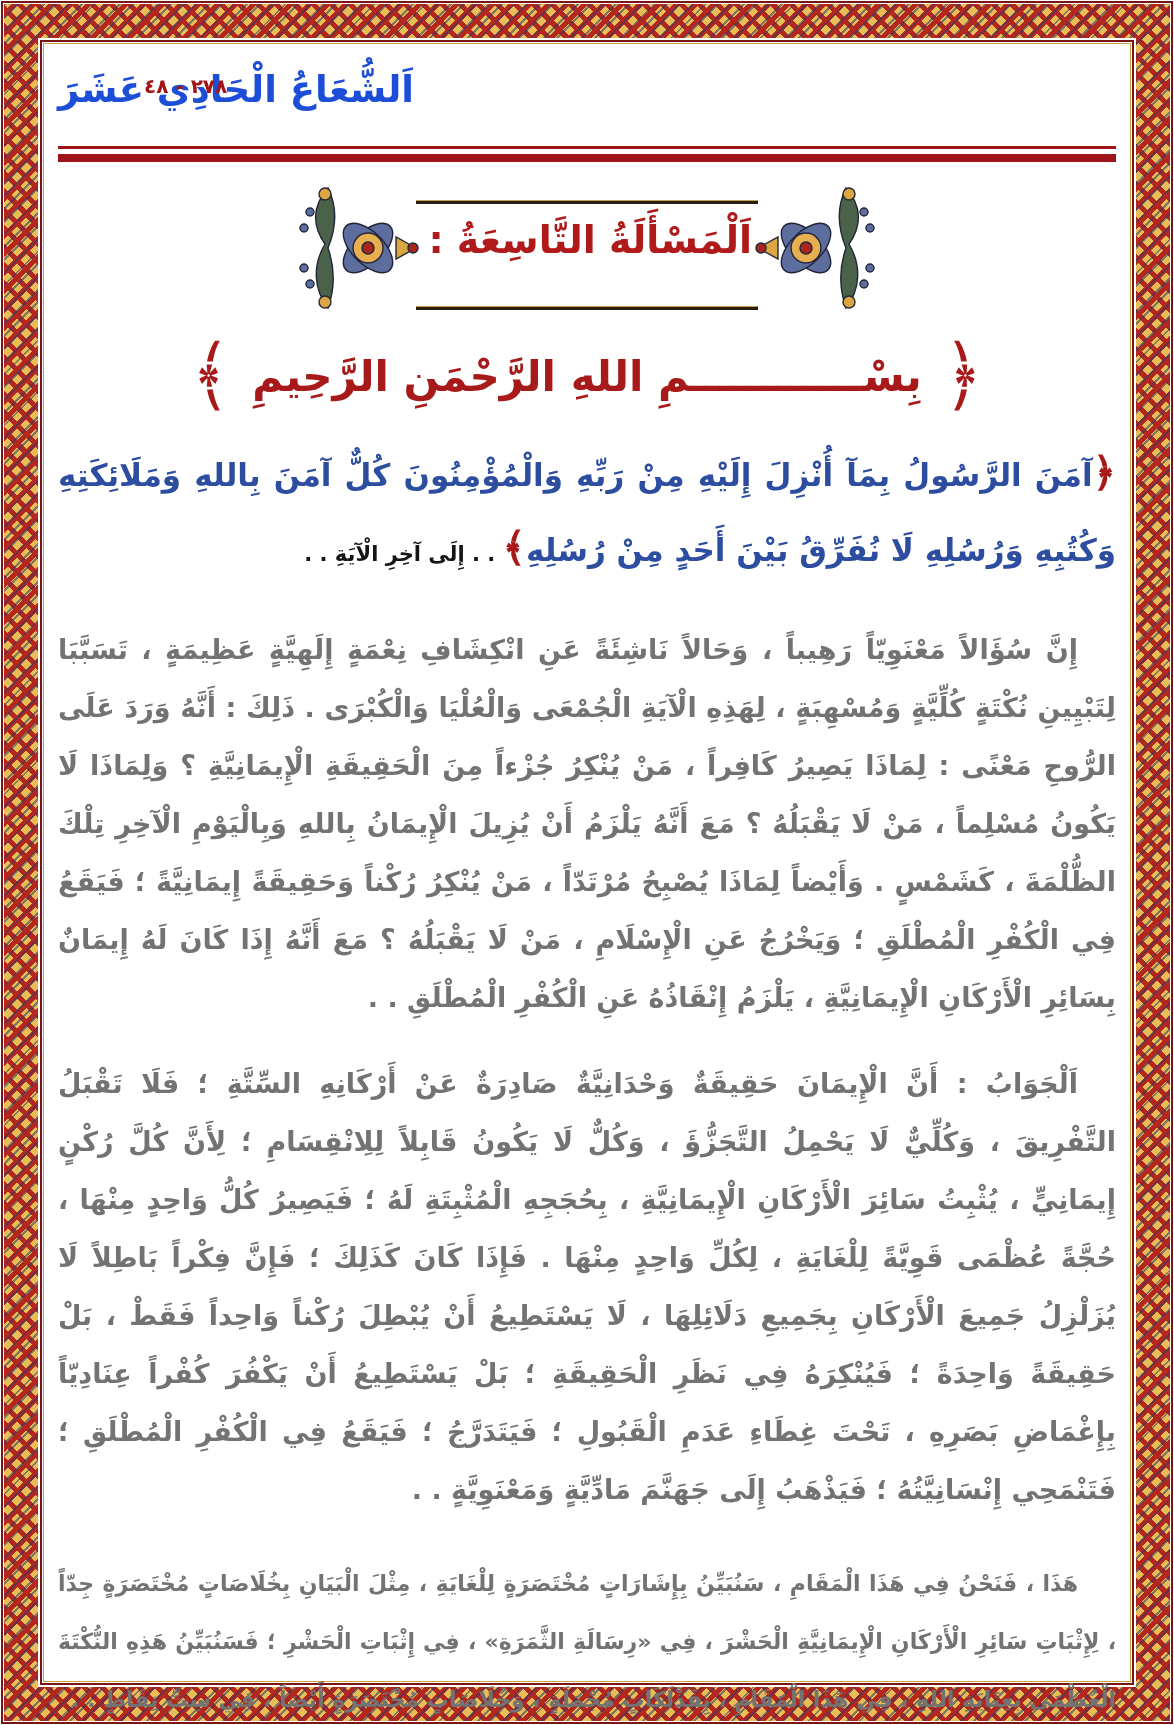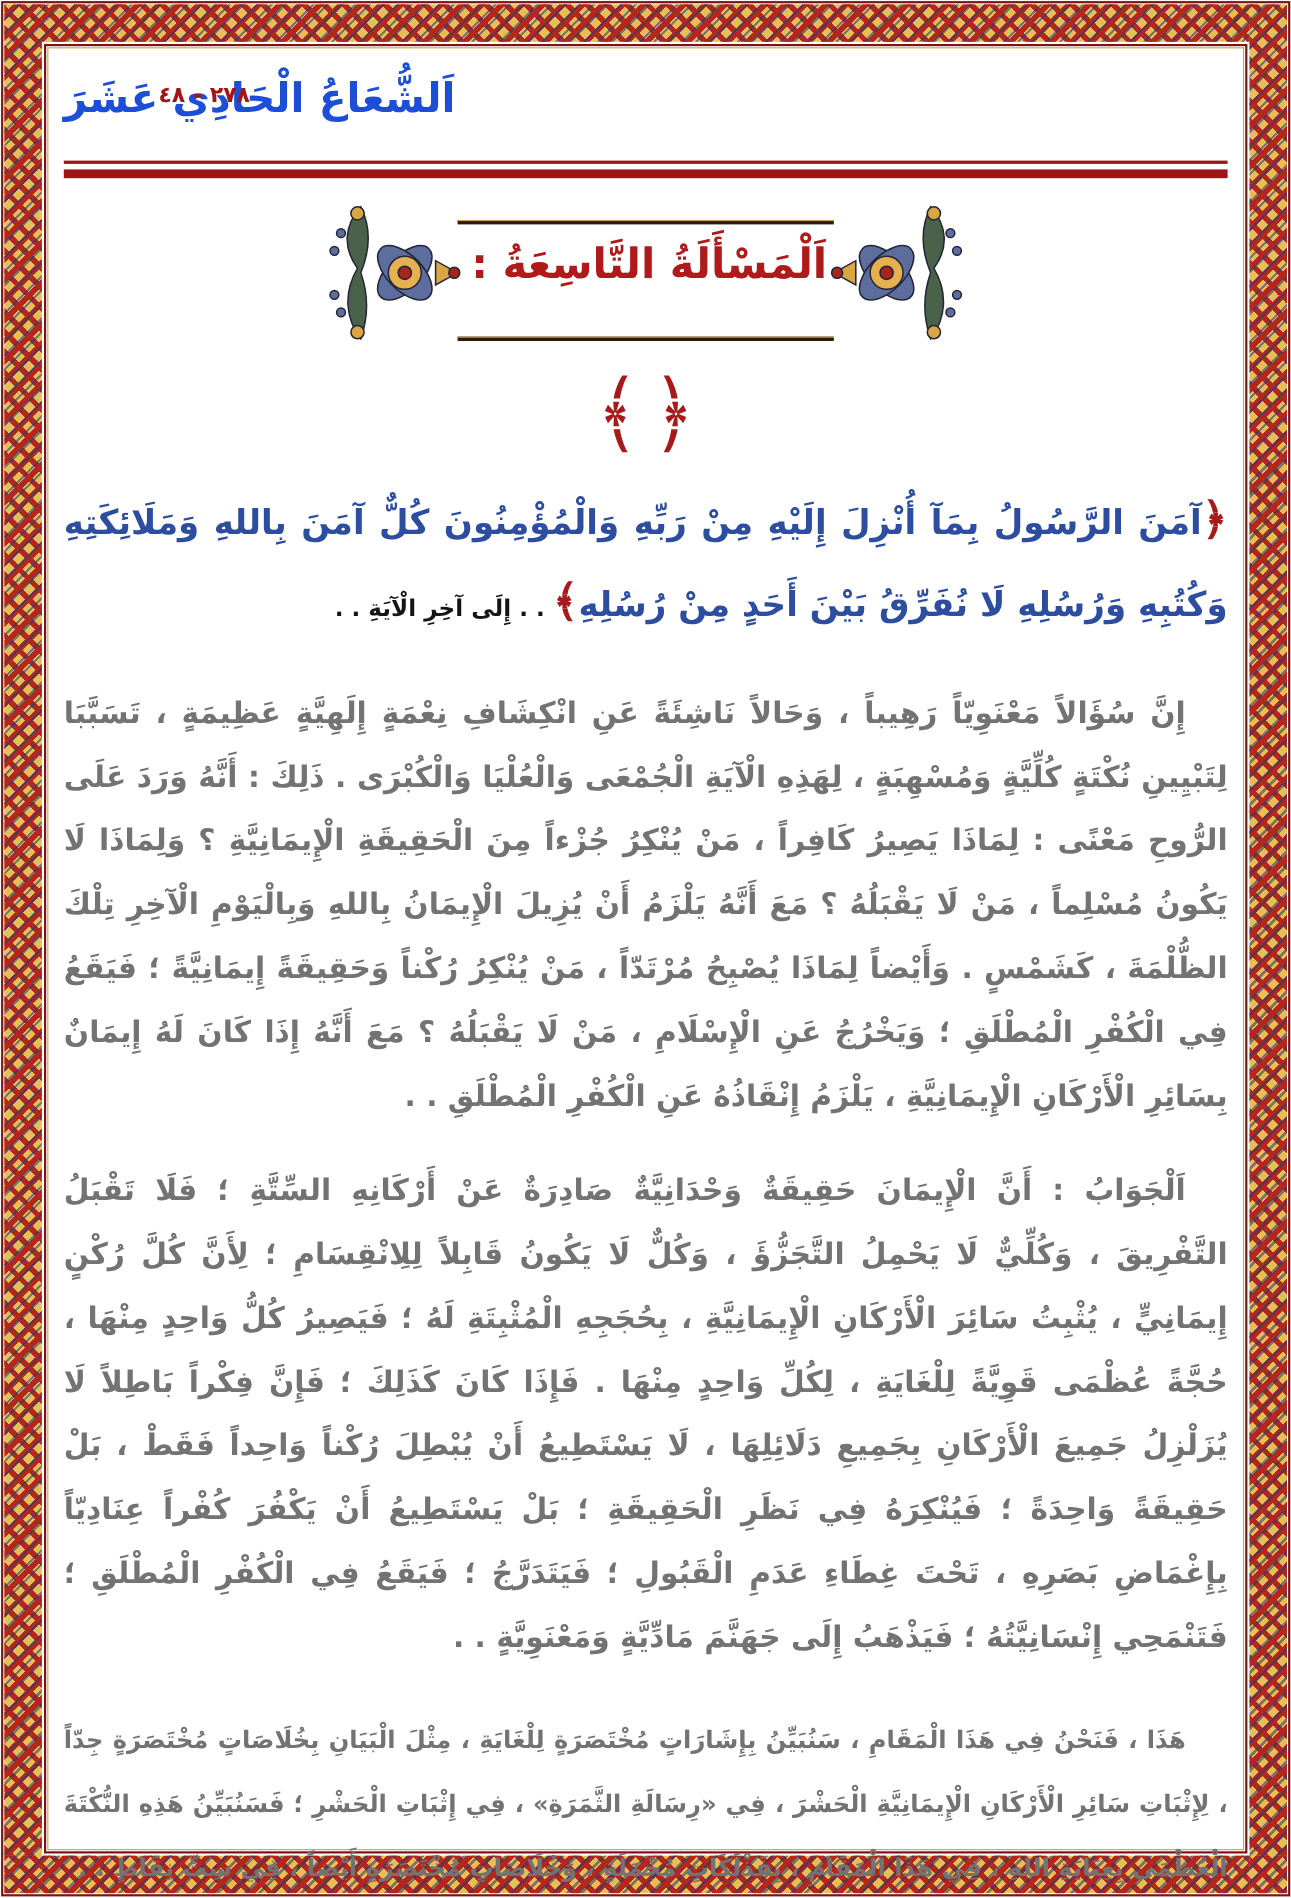--- a/index.html
+++ b/index.html
@@ -131,20 +131,21 @@
           <circle cx="112" cy="30" r="4" fill="#5d6d9d"></circle>
           <circle cx="118" cy="46" r="4" fill="#5d6d9d"></circle>
           <circle cx="118" cy="86" r="4" fill="#5d6d9d"></circle>
           <circle cx="112" cy="102" r="4" fill="#5d6d9d"></circle>
         </g>
       </svg>
     </div>
 
     <div class="basmala">
       <span class="b-bracket">﴿</span>
+      <span class="b-text">بِسْــــــــــــمِ اللهِ الرَّحْمَنِ الرَّحِيمِ</span>
       <span class="b-bracket">﴾</span>
     </div>
 
     <p class="verse"><span class="q-bracket">﴿</span><span>آمَنَ الرَّسُولُ بِمَآ أُنْزِلَ إِلَيْهِ مِنْ رَبِّهِ وَالْمُؤْمِنُونَ كُلٌّ آمَنَ بِاللهِ وَمَلَائِكَتِهِ وَكُتُبِهِ وَرُسُلِهِ لَا نُفَرِّقُ بَيْنَ أَحَدٍ مِنْ رُسُلِهِ</span><span class="q-bracket">﴾</span><span class="verse-tail"> . . إِلَى آخِرِ الْآيَةِ . .</span></p>
 
     <p class="para">إِنَّ سُؤَالاً مَعْنَوِيّاً رَهِيباً ، وَحَالاً نَاشِئَةً عَنِ انْكِشَافِ نِعْمَةٍ إِلَهِيَّةٍ عَظِيمَةٍ ، تَسَبَّبَا لِتَبْيِينِ نُكْتَةٍ كُلِّيَّةٍ وَمُسْهِبَةٍ ، لِهَذِهِ الْآيَةِ الْجُمْعَى وَالْعُلْيَا وَالْكُبْرَى . ذَلِكَ : أَنَّهُ وَرَدَ عَلَى الرُّوحِ مَعْنًى : لِمَاذَا يَصِيرُ كَافِراً ، مَنْ يُنْكِرُ جُزْءاً مِنَ الْحَقِيقَةِ الْإِيمَانِيَّةِ ؟ وَلِمَاذَا لَا يَكُونُ مُسْلِماً ، مَنْ لَا يَقْبَلُهُ ؟ مَعَ أَنَّهُ يَلْزَمُ أَنْ يُزِيلَ الْإِيمَانُ بِاللهِ وَبِالْيَوْمِ الْآخِرِ تِلْكَ الظُّلْمَةَ ، كَشَمْسٍ . وَأَيْضاً لِمَاذَا يُصْبِحُ مُرْتَدّاً ، مَنْ يُنْكِرُ رُكْناً وَحَقِيقَةً إِيمَانِيَّةً ؛ فَيَقَعُ فِي الْكُفْرِ الْمُطْلَقِ ؛ وَيَخْرُجُ عَنِ الْإِسْلَامِ ، مَنْ لَا يَقْبَلُهُ ؟ مَعَ أَنَّهُ إِذَا كَانَ لَهُ إِيمَانٌ بِسَائِرِ الْأَرْكَانِ الْإِيمَانِيَّةِ ، يَلْزَمُ إِنْقَاذُهُ عَنِ الْكُفْرِ الْمُطْلَقِ . .</p>
     <p class="para">اَلْجَوَابُ : أَنَّ الْإِيمَانَ حَقِيقَةٌ وَحْدَانِيَّةٌ صَادِرَةٌ عَنْ أَرْكَانِهِ السِّتَّةِ ؛ فَلَا تَقْبَلُ التَّفْرِيقَ ، وَكُلِّيٌّ لَا يَحْمِلُ التَّجَزُّؤَ ، وَكُلٌّ لَا يَكُونُ قَابِلاً لِلِانْقِسَامِ ؛ لِأَنَّ كُلَّ رُكْنٍ إِيمَانِيٍّ ، يُثْبِتُ سَائِرَ الْأَرْكَانِ الْإِيمَانِيَّةِ ، بِحُجَجِهِ الْمُثْبِتَةِ لَهُ ؛ فَيَصِيرُ كُلُّ وَاحِدٍ مِنْهَا ، حُجَّةً عُظْمَى قَوِيَّةً لِلْغَايَةِ ، لِكُلِّ وَاحِدٍ مِنْهَا . فَإِذَا كَانَ كَذَلِكَ ؛ فَإِنَّ فِكْراً بَاطِلاً لَا يُزَلْزِلُ جَمِيعَ الْأَرْكَانِ بِجَمِيعِ دَلَائِلِهَا ، لَا يَسْتَطِيعُ أَنْ يُبْطِلَ رُكْناً وَاحِداً فَقَطْ ، بَلْ حَقِيقَةً وَاحِدَةً ؛ فَيُنْكِرَهُ فِي نَظَرِ الْحَقِيقَةِ ؛ بَلْ يَسْتَطِيعُ أَنْ يَكْفُرَ كُفْراً عِنَادِيّاً بِإِغْمَاضِ بَصَرِهِ ، تَحْتَ غِطَاءِ عَدَمِ الْقَبُولِ ؛ فَيَتَدَرَّجُ ؛ فَيَقَعُ فِي الْكُفْرِ الْمُطْلَقِ ؛ فَتَنْمَحِي إِنْسَانِيَّتُهُ ؛ فَيَذْهَبُ إِلَى جَهَنَّمَ مَادِّيَّةٍ وَمَعْنَوِيَّةٍ . .</p>
     <p class="para small">هَذَا ، فَنَحْنُ فِي هَذَا الْمَقَامِ ، سَنُبَيِّنُ بِإِشَارَاتٍ مُخْتَصَرَةٍ لِلْغَايَةِ ، مِثْلَ الْبَيَانِ بِخُلَاصَاتٍ مُخْتَصَرَةٍ جِدّاً ، لِإِثْبَاتِ سَائِرِ الْأَرْكَانِ الْإِيمَانِيَّةِ الْحَشْرَ ، فِي «رِسَالَةِ الثَّمَرَةِ» ، فِي إِثْبَاتِ الْحَشْرِ ؛ فَسَنُبَيِّنُ هَذِهِ النُّكْتَةَ الْعُظْمَى بِعِنَايَةِ اللهِ ، فِي هَذَا الْمَقَامِ ، بِفَذْلَكَاتٍ مُجْمَلَةٍ ، وَخُلَاصَاتٍ مُخْتَصَرَةٍ أَيْضاً ، فِي سِتِّ نِقَاطٍ . .</p>
 
   </div>

